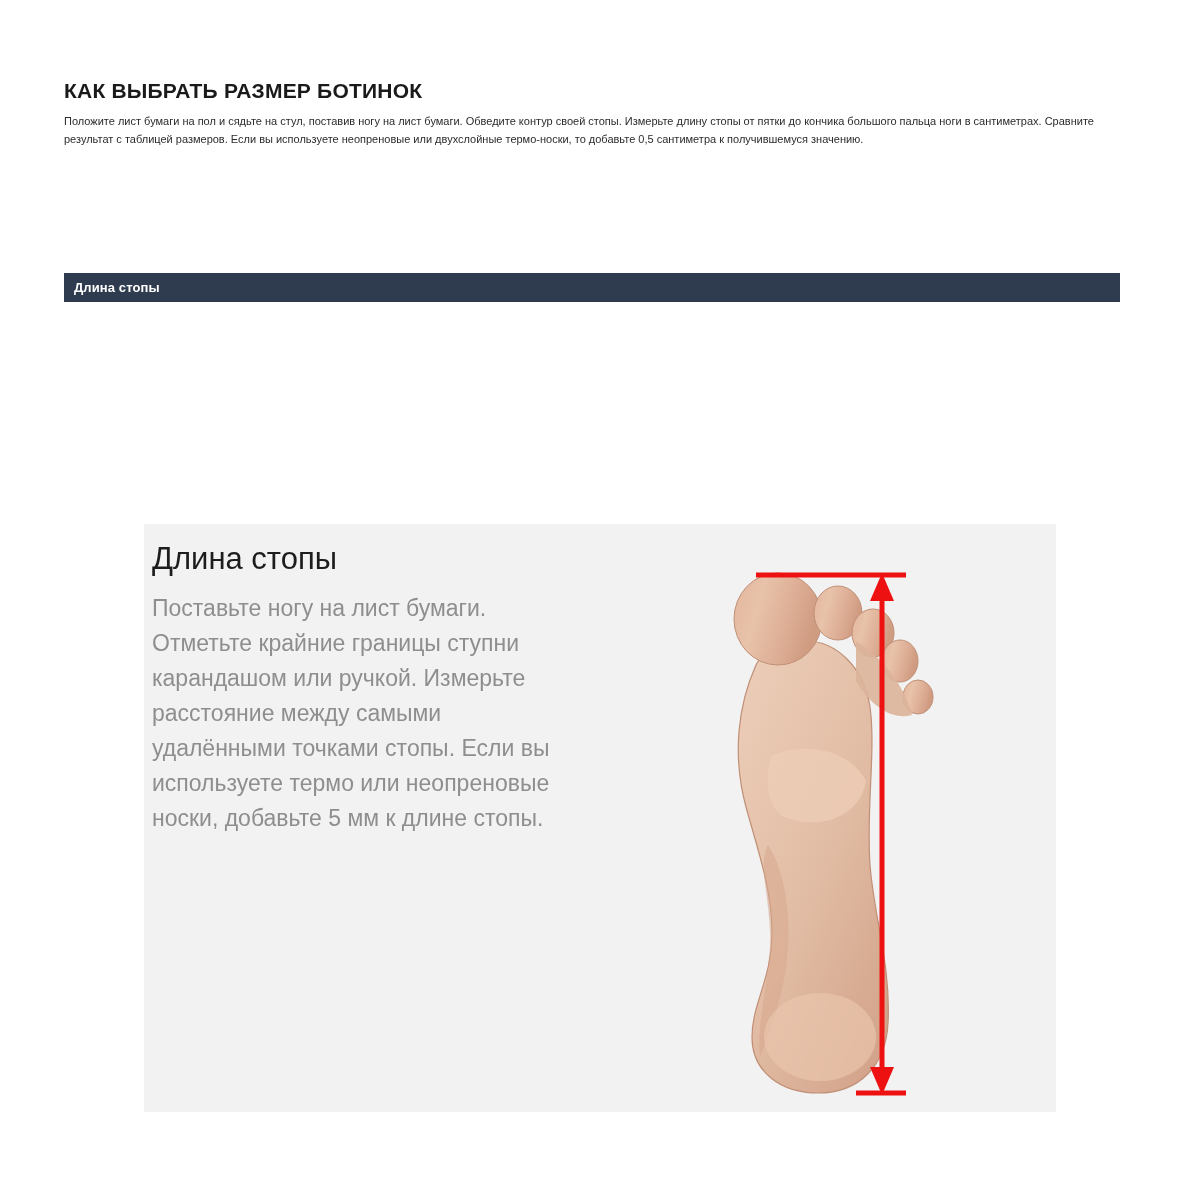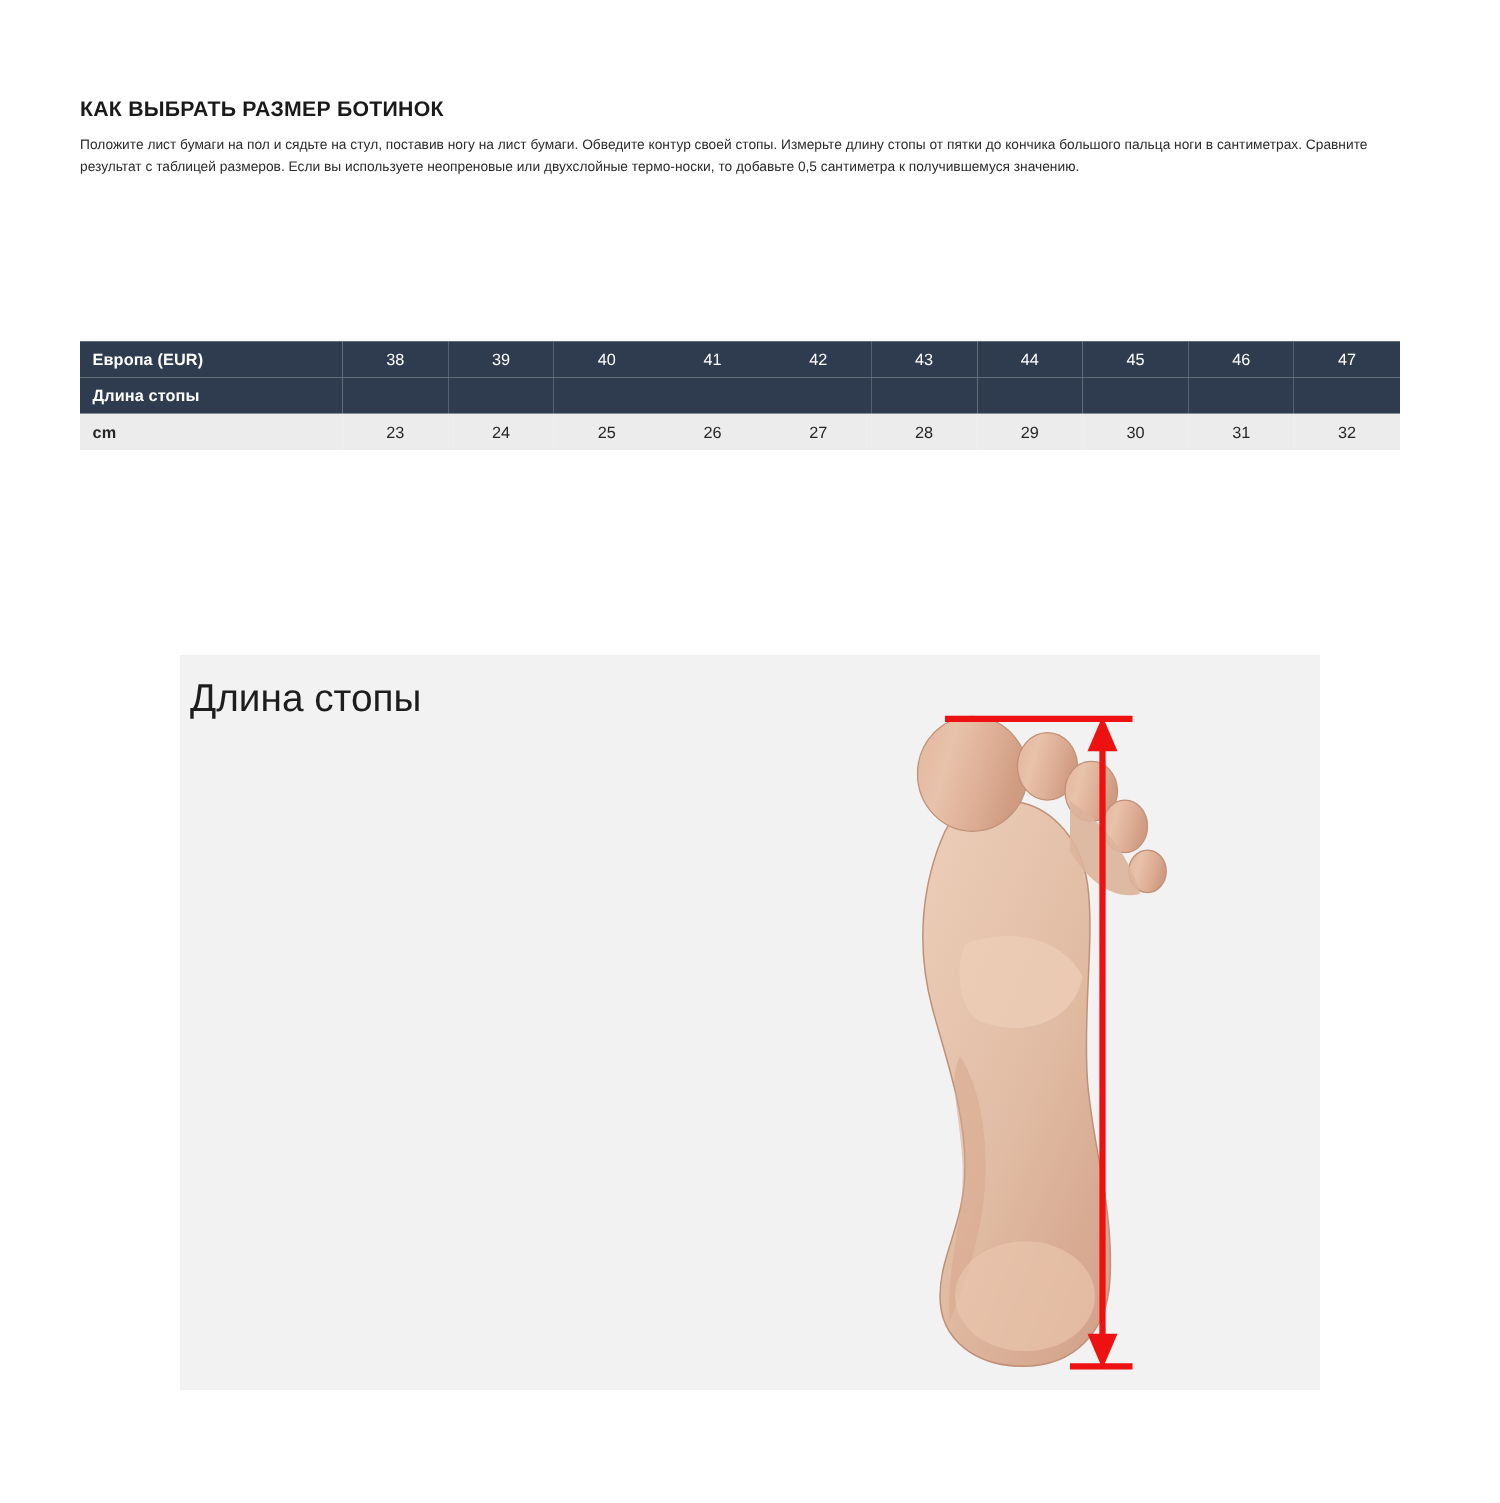--- a/index.html
+++ b/index.html
@@ -23,21 +23,21 @@
   }
 
   
   .intro {
     position: absolute;
     left: 64px;
     top: 78px;
     width: 1060px;
   }
   .intro-title {
-    font-size: 17px;
+    font-size: 21px;
     font-weight: bold;
     letter-spacing: 0.2px;
     color: #1a1a1a;
     margin: 0 0 10px 0;
     line-height: 1.2;
   }
   .intro-text {
     font-size: 11px;
     line-height: 1.62;
     color: #2b2b2b;
@@ -134,66 +134,41 @@
 
 <div class="page">
 
   <div class="intro">
     <h1 class="intro-title">КАК ВЫБРАТЬ РАЗМЕР БОТИНОК</h1>
     <p class="intro-text">Положите лист бумаги на пол и сядьте на стул, поставив ногу на лист бумаги. Обведите контур своей стопы. Измерьте длину стопы от пятки до кончика большого пальца ноги в сантиметрах. Сравните результат с таблицей размеров. Если вы используете неопреновые или двухслойные термо-носки, то добавьте 0,5 сантиметра к получившемуся значению.</p>
   </div>
 
   <table class="size-table">
     <tbody>
-      <tr class="row-dark">
-        <td class="label">Европа (EUR)</td>
-        <td>38</td>
-        <td>39</td>
-        <td>40</td>
-        <td>41</td>
-        <td>42</td>
-        <td>43</td>
-        <td>44</td>
-        <td>45</td>
-        <td>46</td>
-        <td>47</td>
-      </tr>
       <tr class="row-section">
         <td class="label">Длина стопы</td>
         <td></td>
         <td></td>
         <td></td>
         <td></td>
         <td></td>
         <td></td>
         <td></td>
         <td></td>
         <td></td>
         <td></td>
-      </tr>
-      <tr class="row-light">
-        <td class="label">cm</td>
-        <td>23</td>
-        <td>24</td>
-        <td>25</td>
-        <td>26</td>
-        <td>27</td>
-        <td>28</td>
-        <td>29</td>
-        <td>30</td>
-        <td>31</td>
-        <td>32</td>
       </tr>
     </tbody>
   </table>
 
   <div class="panel"></div>
 
   <div class="panel-text">
     <h2 class="panel-title">Длина стопы</h2>
+    <p class="panel-body">Поставьте ногу на лист бумаги. Отметьте крайние границы ступни карандашом или ручкой. Измерьте расстояние между самыми удалёнными точками стопы. Если вы используете термо или неопреновые носки, добавьте 5 мм к длине стопы.</p>
   </div>
 
   <div class="foot-wrap">
     <svg class="foot-svg" width="360" height="560" viewBox="0 0 360 560" xmlns="http://www.w3.org/2000/svg">
       <defs>
         <linearGradient id="skin" x1="0" y1="0" x2="1" y2="0.3">
           <stop offset="0%" stop-color="#e3b69c"></stop>
           <stop offset="35%" stop-color="#e8c2aa"></stop>
           <stop offset="70%" stop-color="#ddae95"></stop>
           <stop offset="100%" stop-color="#cf9b81"></stop>

